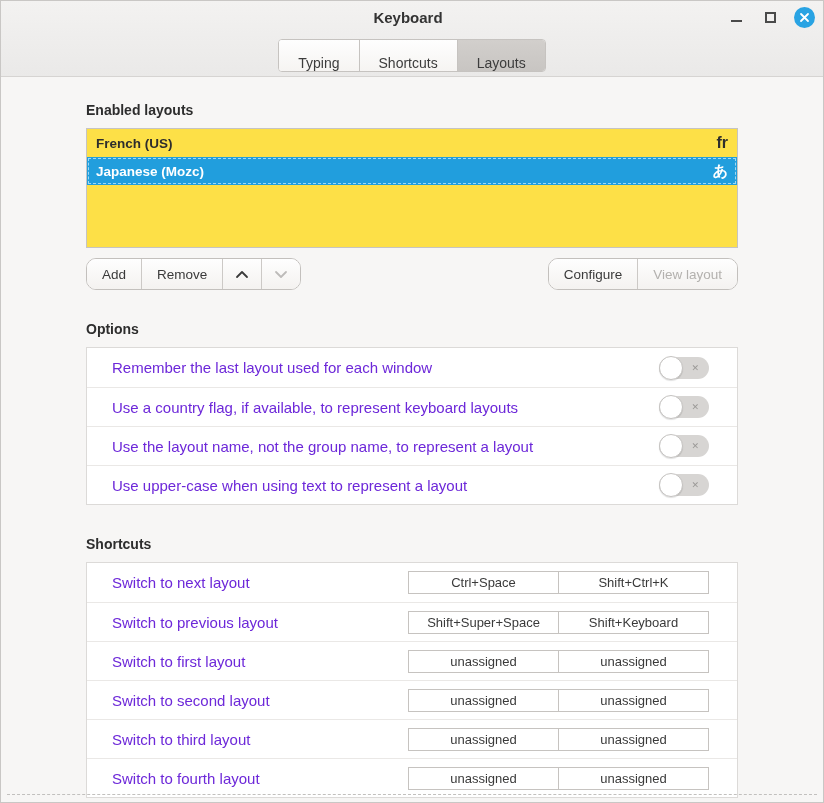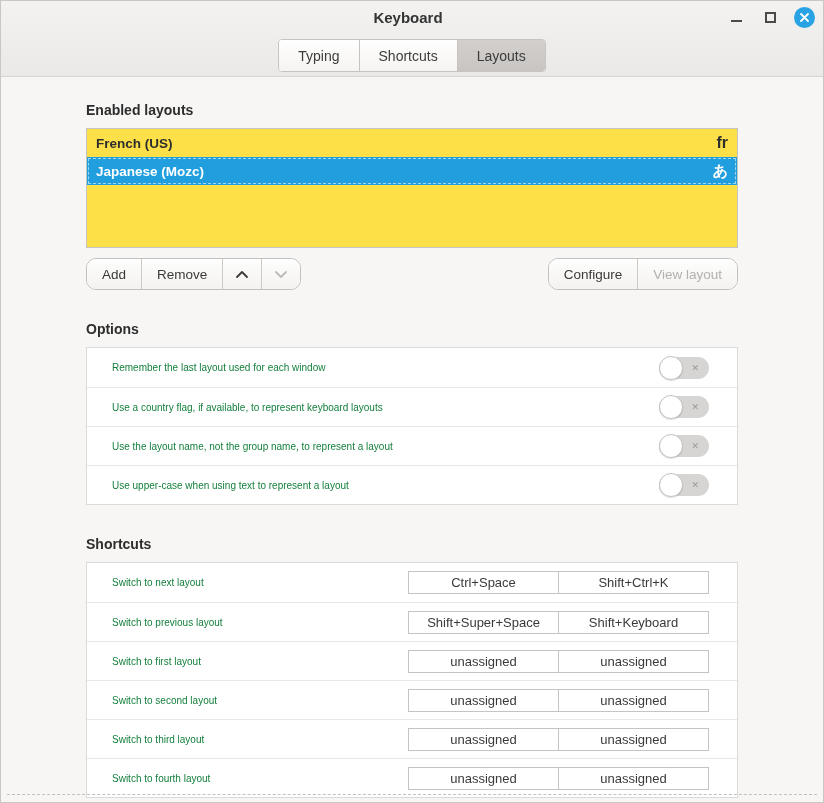--- a/index.html
+++ b/index.html
@@ -36,21 +36,21 @@
     width:21px; height:21px; border-radius:50%;
     display:flex; align-items:center; justify-content:center;
   }
 
   .tabs-row { position:absolute; left:0; right:0; top:38px; display:flex; justify-content:center; }
   .tab-group {
     display:inline-flex; border:1px solid #c6c3c0; border-radius:4px;
     overflow:hidden; background:#fff;
   }
   .tab {
-    height:31px; line-height:31px; padding:1px 19px; font-size:14px; color:#3c3c3c;
+    height:31px; line-height:31px; padding:8px 19px; font-size:14px; color:#3c3c3c;
     background:linear-gradient(#fefefe,#f6f4f2); cursor:default; white-space:nowrap;
   }
   .tab + .tab { border-left:1px solid #c6c3c0; }
   .tab.active { background:linear-gradient(#d2cfcc,#c8c5c2); }
 
   
   .content { padding:0 85px; }
   .section-heading { font-weight:bold; font-size:14px; color:#2d2d2d; }
   .h-layouts { margin-top:25px; }
   .h-options { margin-top:31px; }
@@ -89,21 +89,21 @@
 
   
   .frame {
     margin-top:10px; background:#fff; border:1px solid #dcdad8;
   }
   .frame-row {
     height:39px; display:flex; align-items:center;
     padding-left:25px; padding-right:28px;
   }
   .frame-row + .frame-row { border-top:1px solid #eae8e6; }
-  .frame-row .row-label { flex:1; font-size:10px; color:#15803d; }
+  .frame-row .row-label { flex:1; font-size:15px; color:#6d28d9; }
 
   
   .toggle {
     position:relative; width:50px; height:22px; border-radius:11px;
     background:#d7d5d3; flex:none; cursor:default;
   }
   .toggle .knob {
     position:absolute; left:0; top:-1px; width:24px; height:24px;
     border-radius:50%; background:#fff; border:1px solid #c5c3c1;
     box-shadow:0 1px 1px rgba(0,0,0,.12);

